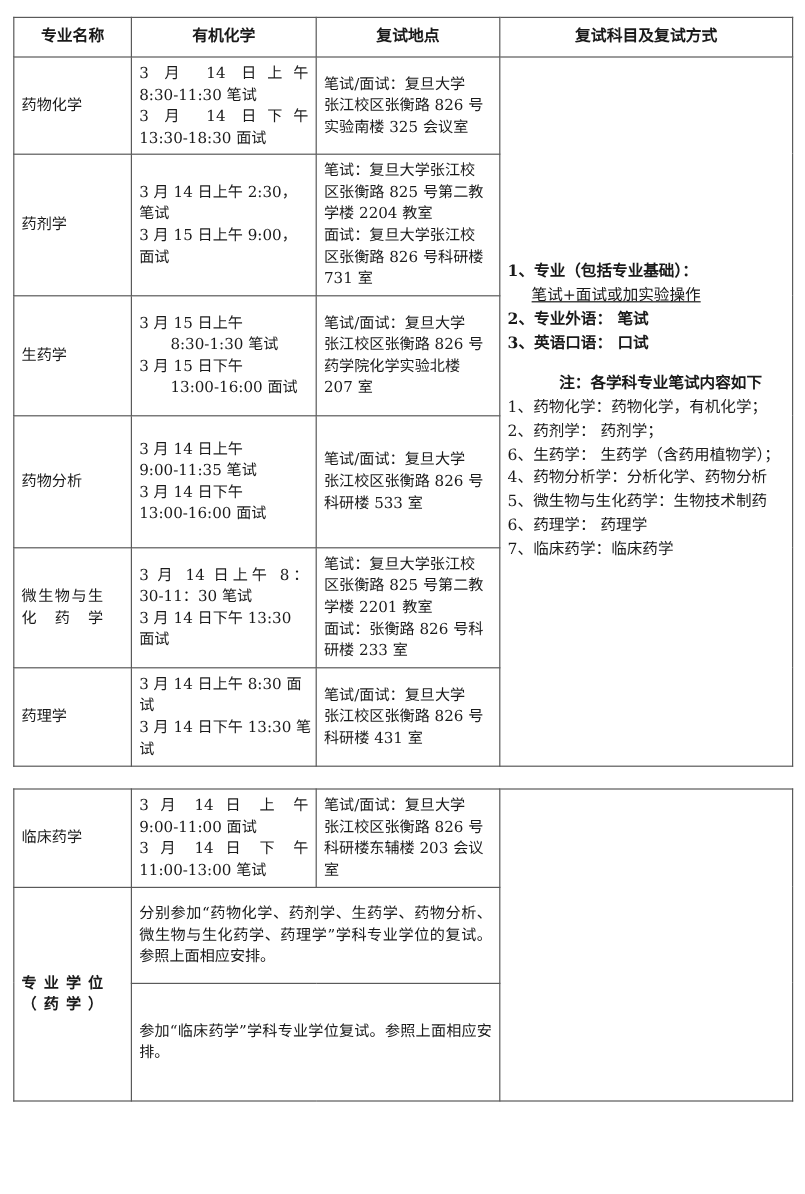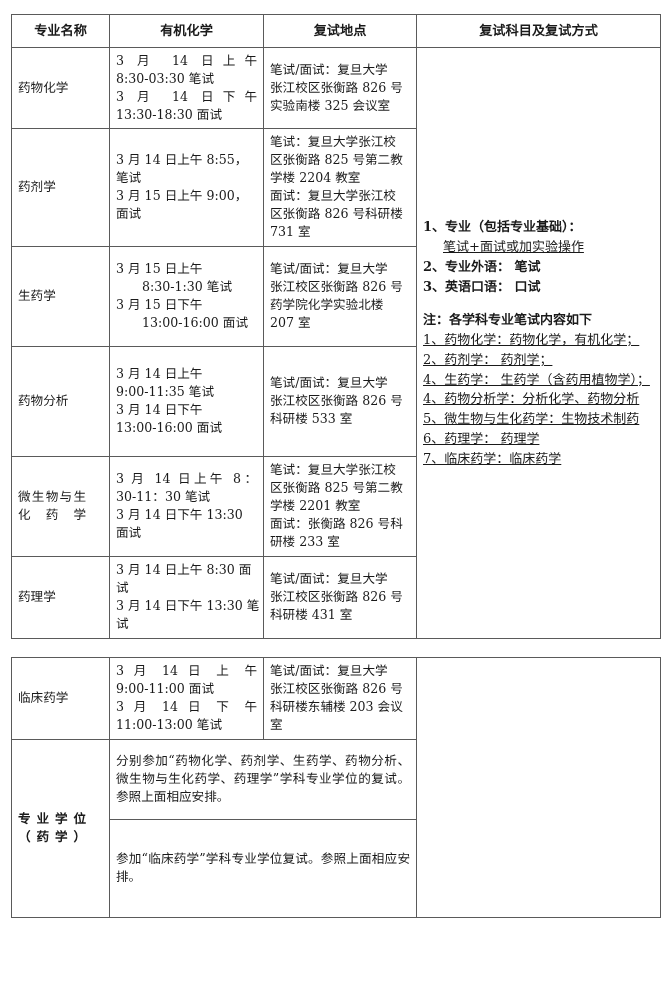--- a/index.html
+++ b/index.html
@@ -94,25 +94,25 @@
     text-decoration: underline;
   }
   .subject-block .spacer {
     display: block;
     height: 14px;
   }
   .subject-block .note-head {
     display: block;
     font-weight: bold;
     white-space: nowrap;
+    margin-left: 43px;
   }
   .subject-block .note-item {
     display: block;
     white-space: nowrap;
-    text-decoration: underline;
   }
 
   .para {
     display: block;
     white-space: normal;
     text-align: justify;
   }
 
   .table-gap { height: 18px; }
 
@@ -137,54 +137,54 @@
         <th>复试地点</th>
         <th>复试科目及复试方式</th>
       </tr>
     </thead>
     <tbody>
 
       <tr style="height:78px;">
         <td class="cell-name">药物化学</td>
         <td class="cell-time">
           <span class="line justify">3 月 14 日上午</span>
-          <span class="line">8:30-03:30 笔试</span>
+          <span class="line">8:30-11:30 笔试</span>
           <span class="line justify">3 月 14 日下午</span>
           <span class="line">13:30-18:30  面试</span>
         </td>
         <td class="cell-place">
           <span class="line">笔试/面试：复旦大学</span>
           <span class="line">张江校区张衡路 826 号</span>
           <span class="line">实验南楼 325 会议室</span>
         </td>
         <td rowspan="6" class="subject-cell">
           <div class="subject-block">
             <span class="num-item"><span>1、</span><span>专业（包括专业基础）：</span></span>
             <span class="sub-line">笔试+面试或加实验操作</span>
             <span class="num-item"><span>2、</span><span>专业外语：  笔试</span></span>
             <span class="num-item"><span>3、</span><span>英语口语：  口试</span></span>
 
             <span class="spacer"></span>
 
             <span class="note-head">注：各学科专业笔试内容如下</span>
             <span class="note-item">1、药物化学：药物化学，有机化学；</span>
             <span class="note-item">2、药剂学：  药剂学；</span>
-            <span class="note-item">4、生药学：  生药学（含药用植物学）；</span>
+            <span class="note-item">6、生药学：  生药学（含药用植物学）；</span>
             <span class="note-item">4、药物分析学：分析化学、药物分析</span>
             <span class="note-item">5、微生物与生化药学：生物技术制药</span>
             <span class="note-item">6、药理学：  药理学</span>
             <span class="note-item">7、临床药学：临床药学</span>
           </div>
         </td>
       </tr>
 
       <tr style="height:118px;">
         <td class="cell-name">药剂学</td>
         <td class="cell-time">
-          <span class="line">3 月 14 日上午 8:55，</span>
+          <span class="line">3 月 14 日上午 2:30，</span>
           <span class="line">笔试</span>
           <span class="line">3 月 15 日上午 9:00，</span>
           <span class="line">面试</span>
         </td>
         <td class="cell-place">
           <span class="line">笔试：复旦大学张江校</span>
           <span class="line">区张衡路 825 号第二教</span>
           <span class="line">学楼 2204 教室</span>
           <span class="line">面试：复旦大学张江校</span>
           <span class="line">区张衡路 826 号科研楼</span>

